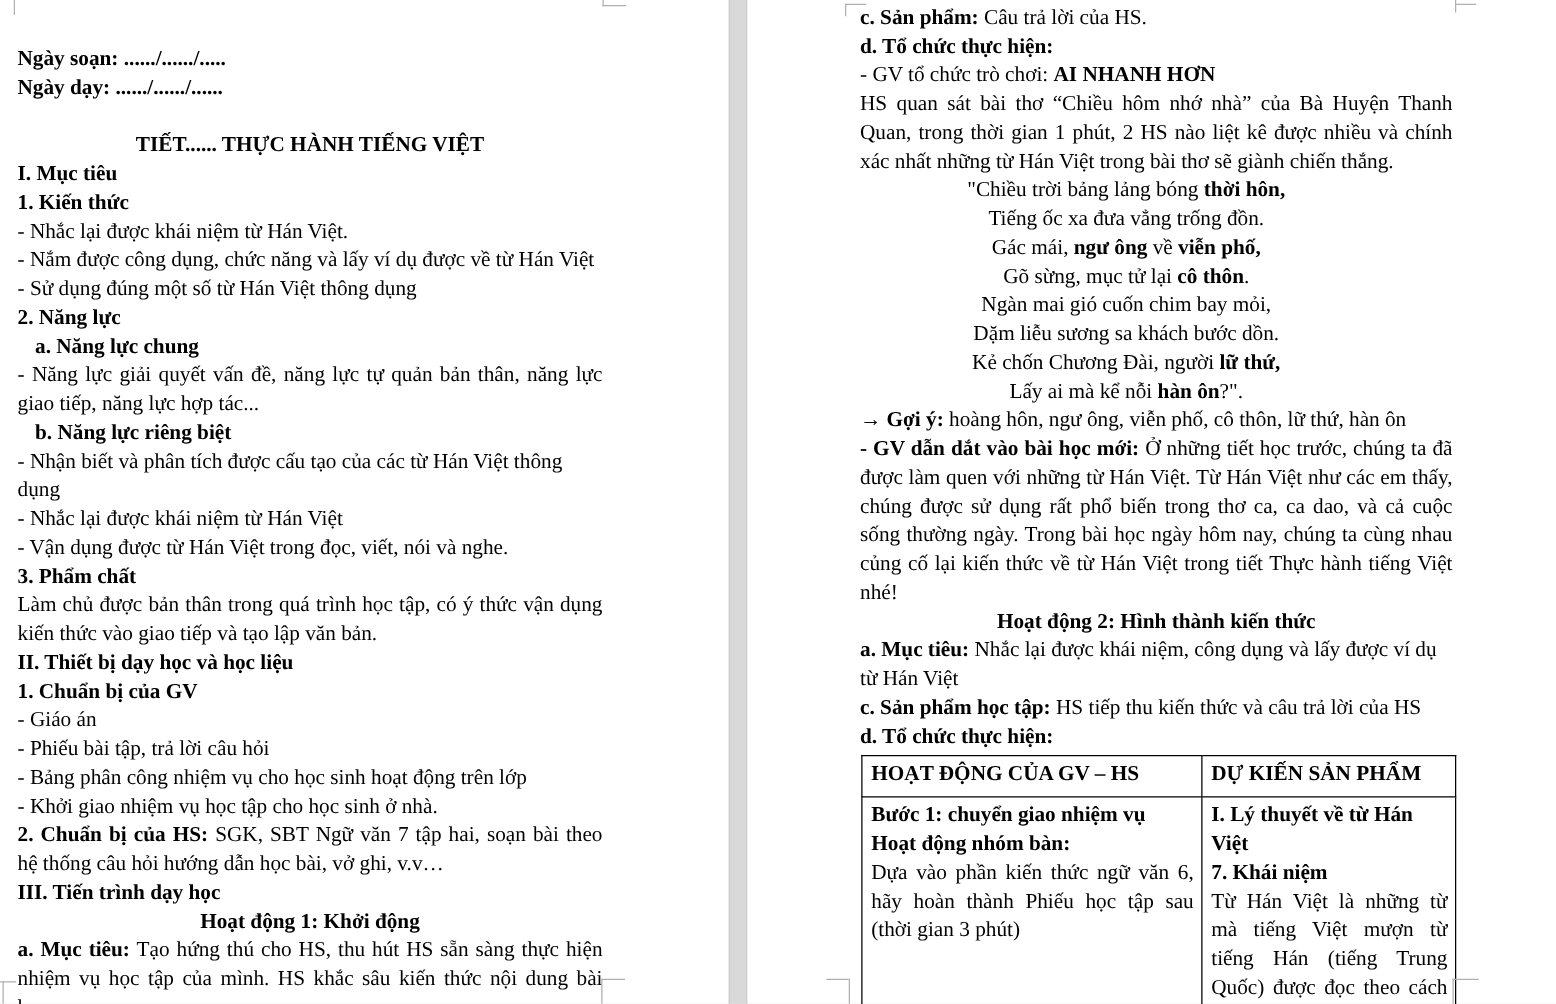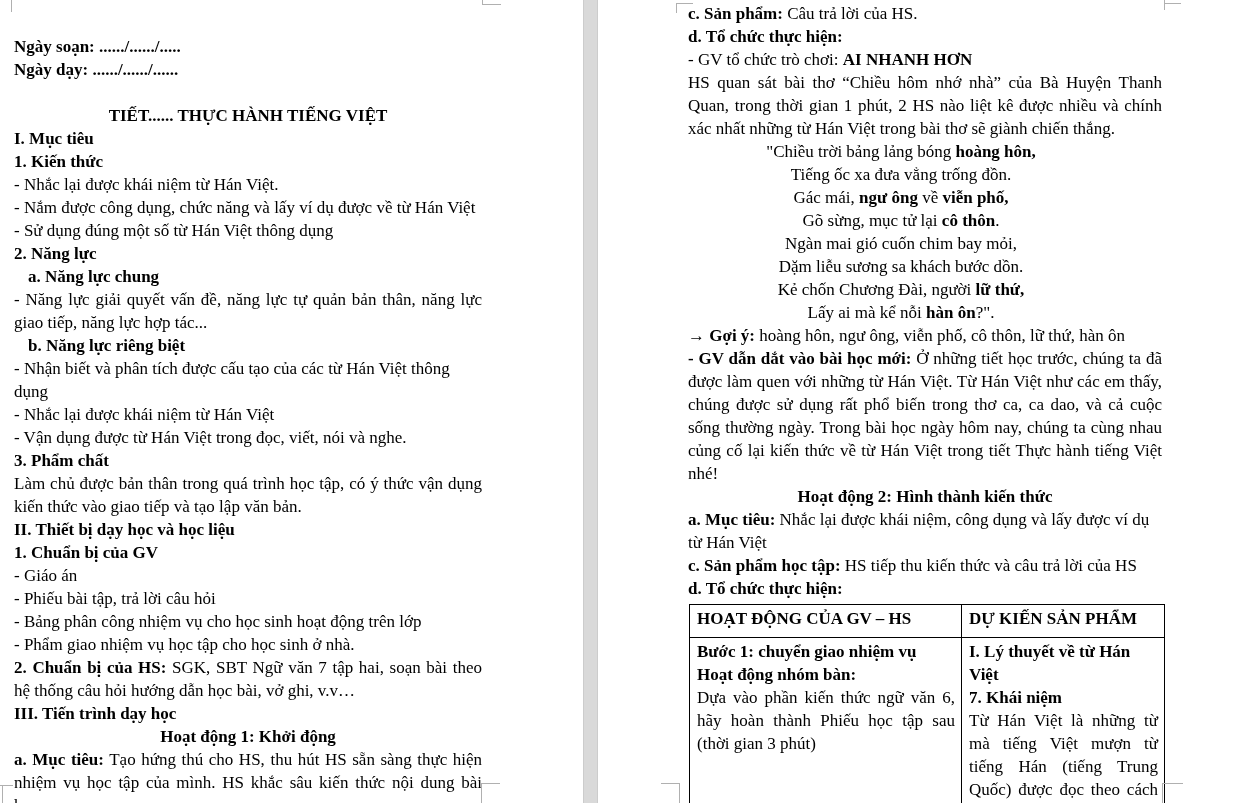--- a/index.html
+++ b/index.html
@@ -49,38 +49,38 @@
       <div class="line"><span>- Nhận biết và phân tích được cấu tạo của các từ Hán Việt thông dụng</span></div>
       <div class="line"><span>- Nhắc lại được khái niệm từ Hán Việt</span></div>
       <div class="line"><span>- Vận dụng được từ Hán Việt trong đọc, viết, nói và nghe.</span></div>
       <div class="line"><span class="b">3. Phẩm chất</span></div>
       <div class="line al-justify"><span>Làm chủ được bản thân trong quá trình học tập, có ý thức vận dụng kiến thức vào giao tiếp và tạo lập văn bản.</span></div>
       <div class="line"><span class="b">II. Thiết bị dạy học và học liệu</span></div>
       <div class="line"><span class="b">1. Chuẩn bị của GV</span></div>
       <div class="line"><span>- Giáo án</span></div>
       <div class="line"><span>- Phiếu bài tập, trả lời câu hỏi</span></div>
       <div class="line"><span>- Bảng phân công nhiệm vụ cho học sinh hoạt động trên lớp</span></div>
-      <div class="line"><span>- Phẩm giao nhiệm vụ học tập cho học sinh ở nhà.</span></div>
+      <div class="line"><span>- Khởi giao nhiệm vụ học tập cho học sinh ở nhà.</span></div>
       <div class="line al-justify"><span class="b">2. Chuẩn bị của HS:</span><span> SGK, SBT Ngữ văn 7 tập hai, soạn bài theo hệ thống câu hỏi hướng dẫn học bài, vở ghi, v.v…</span></div>
       <div class="line"><span class="b">III. Tiến trình dạy học</span></div>
       <div class="line al-center"><span class="b">Hoạt động 1: Khởi động</span></div>
       <div class="line al-justify"><span class="b">a. Mục tiêu:</span><span> Tạo hứng thú cho HS, thu hút HS sẵn sàng thực hiện nhiệm vụ học tập của mình. HS khắc sâu kiến thức nội dung bài học.</span></div>
       <div class="line"><span class="b">b. Nội dung:</span><span> GV trình bày vấn đề.</span></div>
     </div>
 </div>
 
 <div id="gutter"></div>
 
 <div class="page" id="page-right">
   <div class="content" id="content-right">
       <div class="line"><span class="b">c. Sản phẩm:</span><span> Câu trả lời của HS.</span></div>
       <div class="line"><span class="b">d. Tổ chức thực hiện:</span></div>
       <div class="line"><span class="i">- GV tổ chức trò chơi: </span><span class="b i">AI NHANH HƠN</span></div>
       <div class="line al-justify"><span>HS quan sát bài thơ “Chiều hôm nhớ nhà” của Bà Huyện Thanh Quan, trong thời gian 1 phút, 2 HS nào liệt kê được nhiều và chính xác nhất những từ Hán Việt trong bài thơ sẽ giành chiến thắng.</span></div>
-      <div class="line al-center poem"><span class="i">"Chiều trời bảng lảng bóng </span><span class="b i">hoàng hôn,</span></div>
+      <div class="line al-center poem"><span class="i">"Chiều trời bảng lảng bóng </span><span class="b i">thời hôn,</span></div>
       <div class="line al-center poem"><span class="i">Tiếng ốc xa đưa vẳng trống đồn.</span></div>
       <div class="line al-center poem"><span class="i">Gác mái, </span><span class="b i">ngư ông</span><span class="i"> về </span><span class="b i">viễn phố,</span></div>
       <div class="line al-center poem"><span class="i">Gõ sừng, mục tử lại </span><span class="b i">cô thôn</span><span class="i">.</span></div>
       <div class="line al-center poem"><span class="i">Ngàn mai gió cuốn chim bay mỏi,</span></div>
       <div class="line al-center poem"><span class="i">Dặm liễu sương sa khách bước dồn.</span></div>
       <div class="line al-center poem"><span class="i">Kẻ chốn Chương Đài, người </span><span class="b i">lữ thứ,</span></div>
       <div class="line al-center poem"><span class="i">Lấy ai mà kể nỗi </span><span class="b i">hàn ôn</span><span class="i">?".</span></div>
       <div class="line"><span class="b">→ Gợi ý:</span><span> hoàng hôn, ngư ông, viễn phố, cô thôn, lữ thứ, hàn ôn</span></div>
       <div class="line al-justify"><span class="b i">- GV dẫn dắt vào bài học mới: </span><span class="i">Ở những tiết học trước, chúng ta đã được làm quen với những từ Hán Việt. Từ Hán Việt như các em thấy, chúng được sử dụng rất phổ biến trong thơ ca, ca dao, và cả cuộc sống thường ngày. Trong bài học ngày hôm nay, chúng ta cùng nhau củng cố lại kiến thức về từ Hán Việt trong tiết Thực hành tiếng Việt nhé!</span></div>
       <div class="line al-center"><span class="b">Hoạt động 2: Hình thành kiến thức</span></div>

